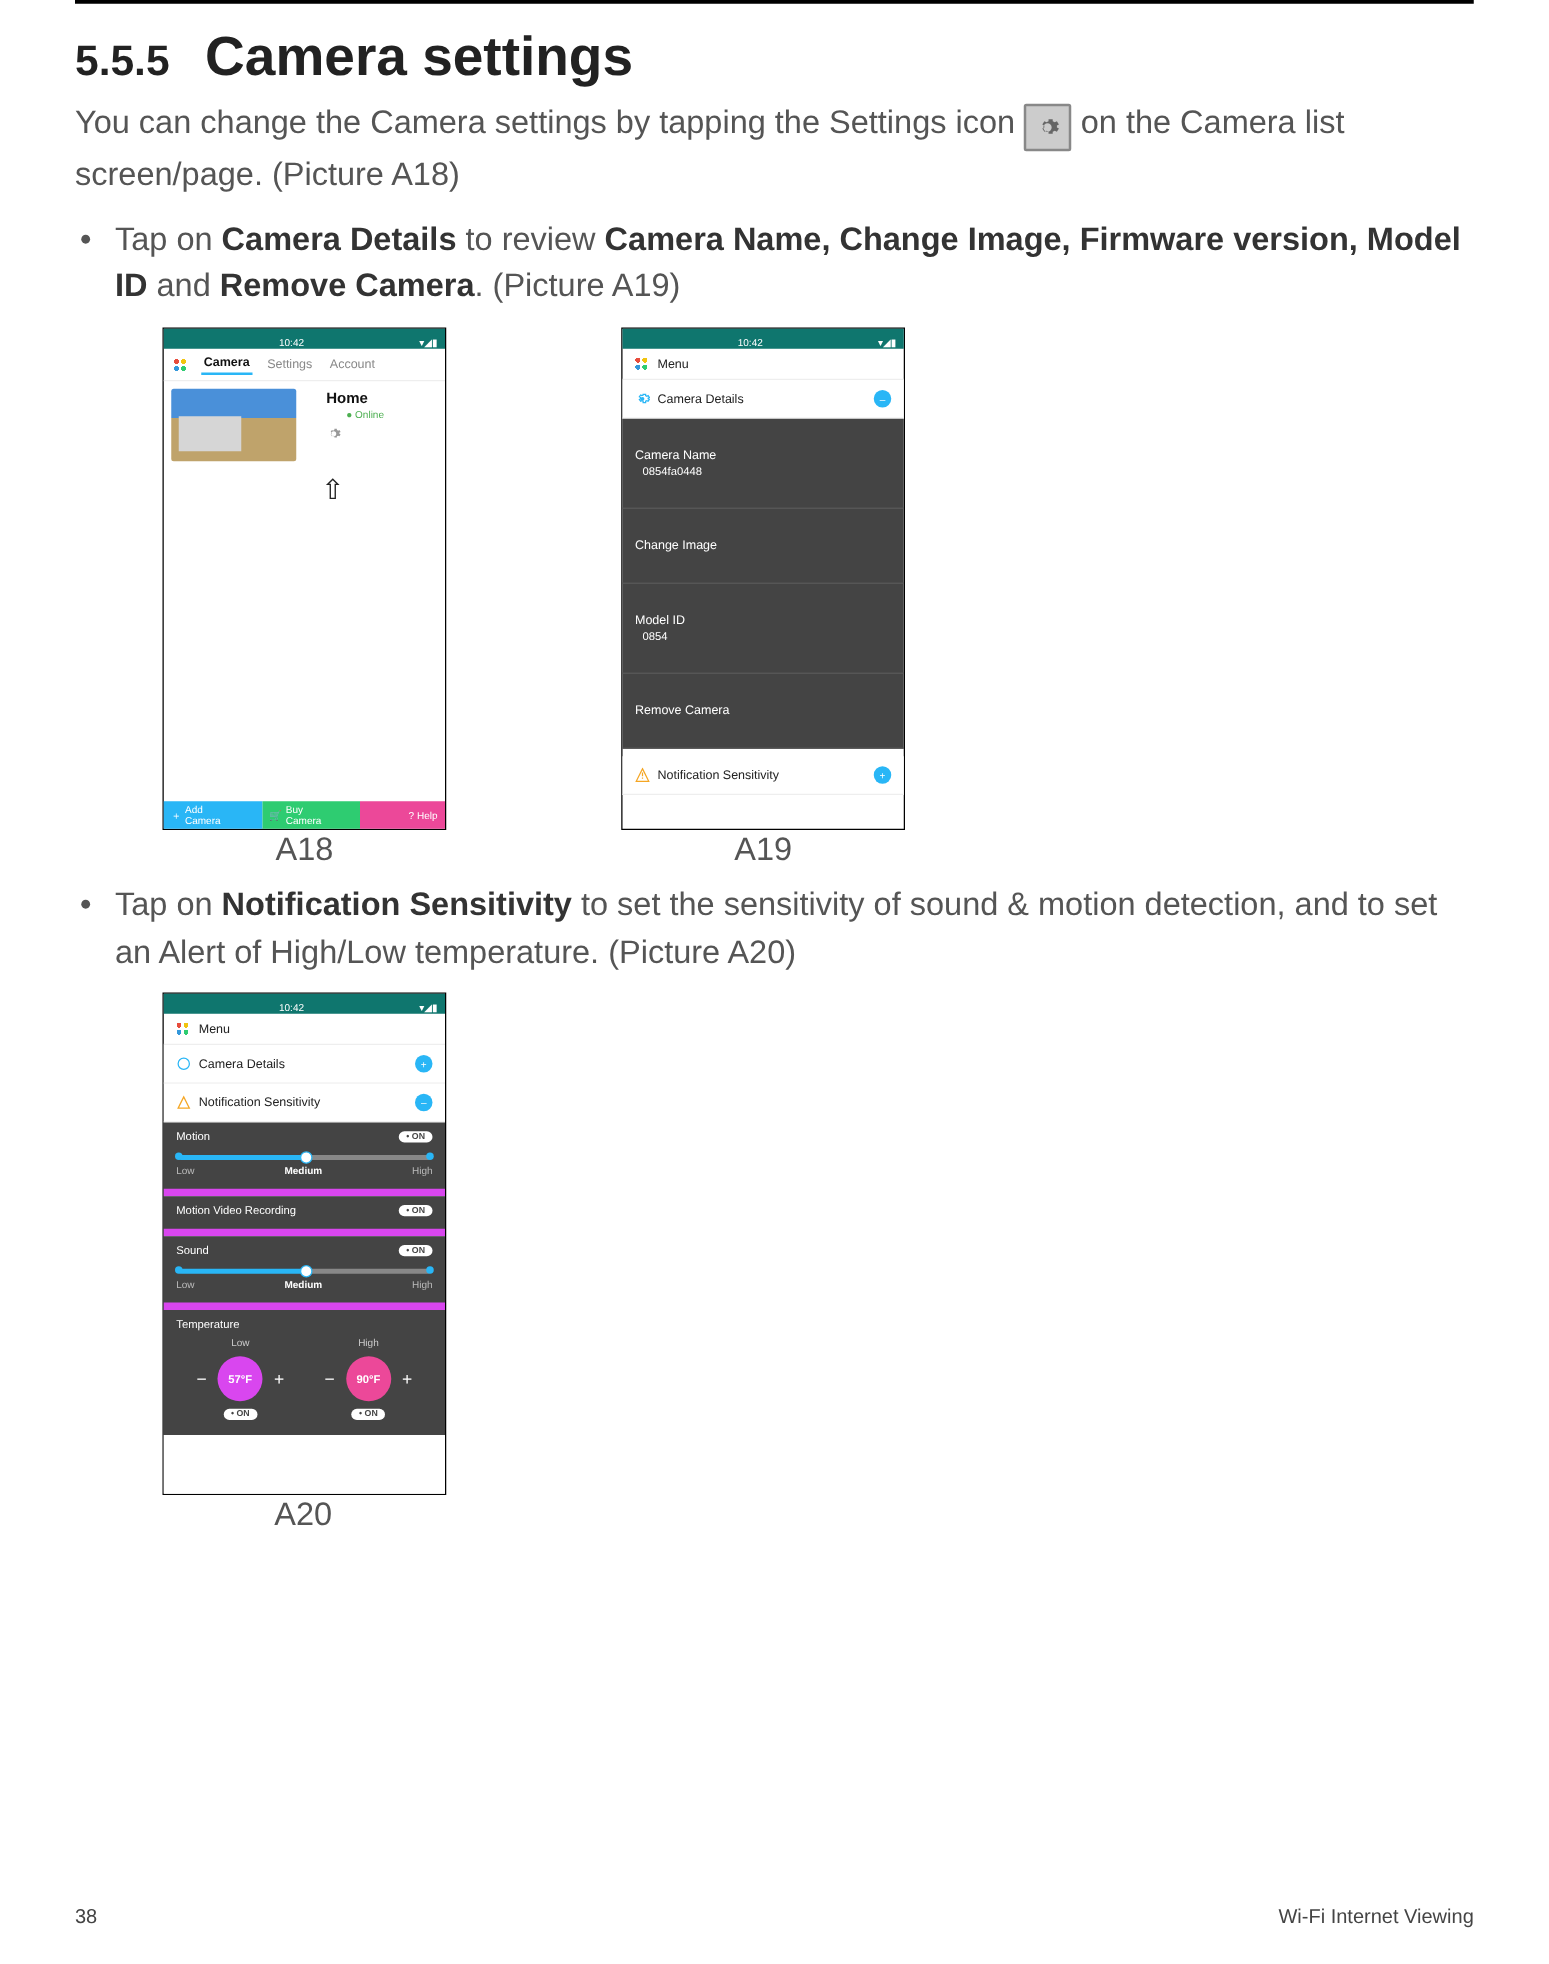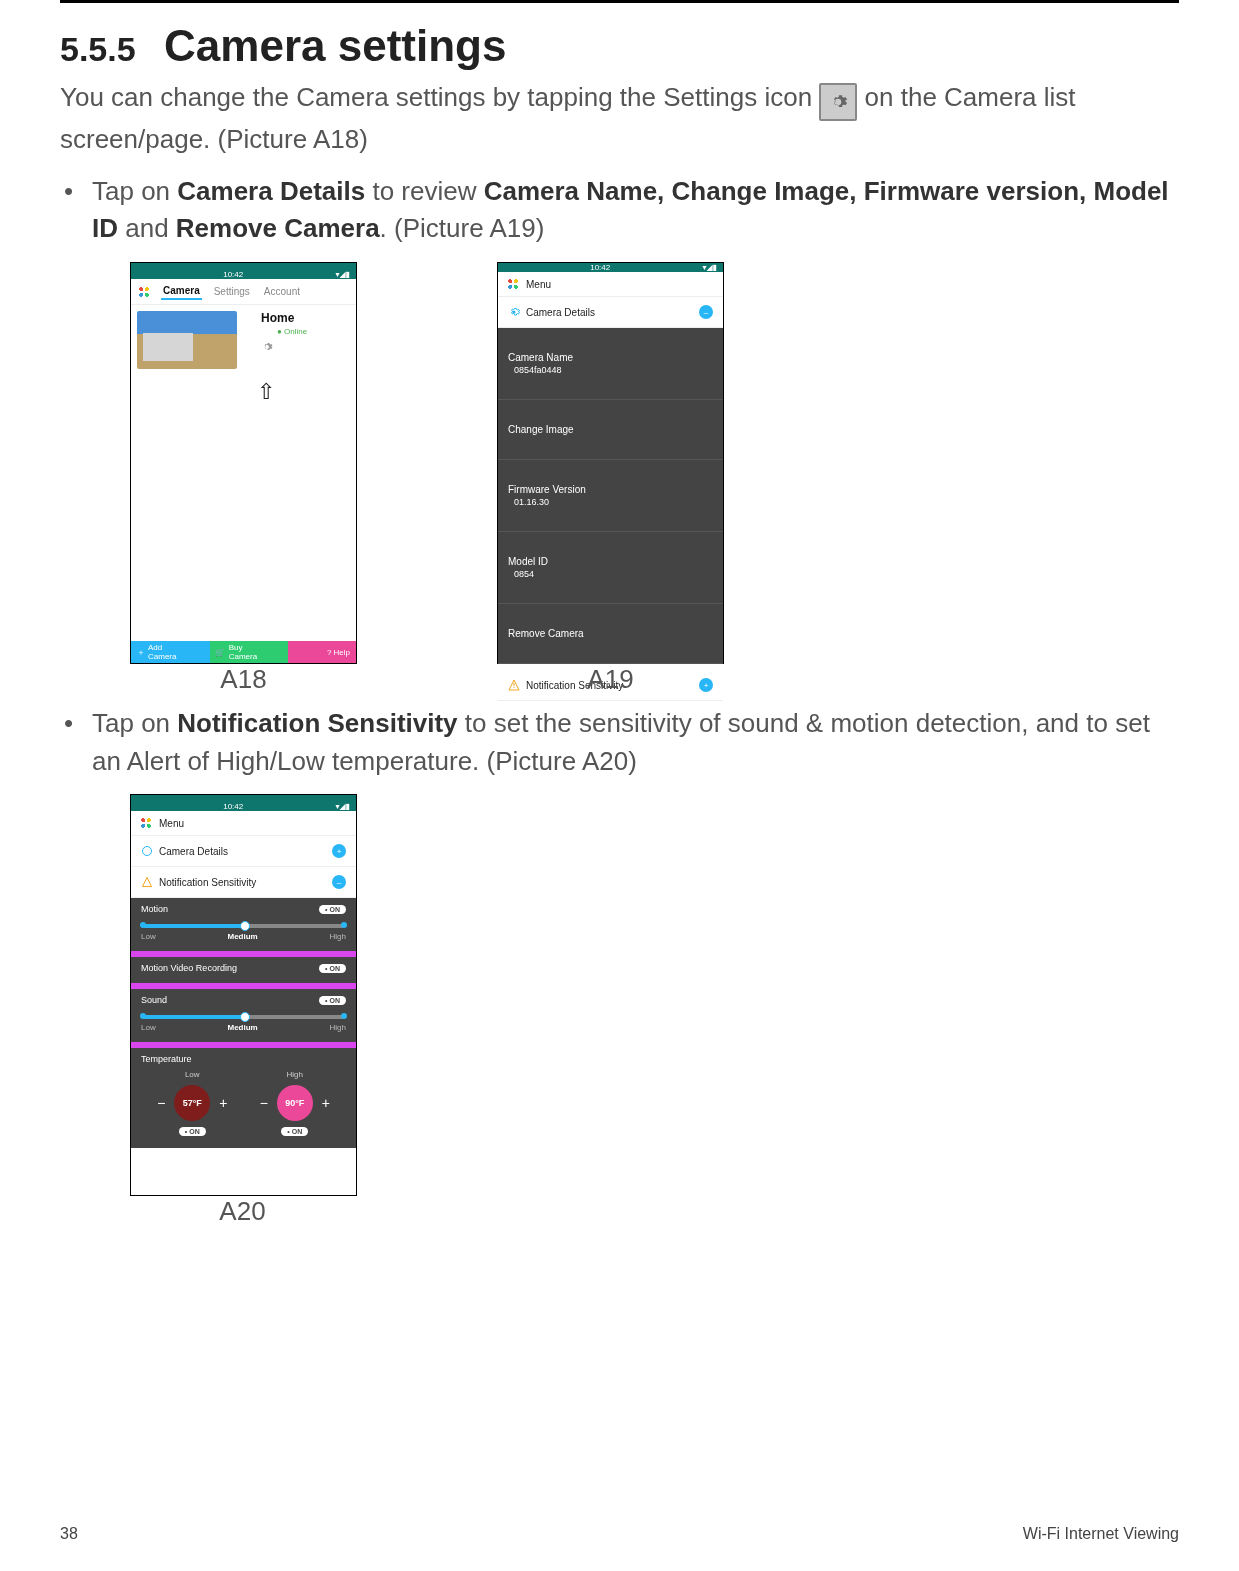--- a/index.html
+++ b/index.html
@@ -197,21 +197,21 @@
   .temp-sec { background:#444; color:#fff; padding:6px 10px 12px 10px; font-size:9px;}
   .temp-cols { display:flex; justify-content:space-around; margin-top:6px;}
   .temp-col { display:flex;flex-direction:column;align-items:center;gap:6px;font-size:8px;color:#ccc;}
   .temp-circle {
     width:36px;height:36px;border-radius:50%;
     display:flex;align-items:center;justify-content:center;
     color:#fff;font-weight:700;font-size:9px;
   }
   .temp-ctrl { display:flex;align-items:center;gap:6px;}
   .pm { width:14px;height:14px;display:flex;align-items:center;justify-content:center;color:#fff;font-size:14px;}
-  .temp-circle.low{background:#7f1d1d;}
+  .temp-circle.low{background:#d946ef;}
   .temp-circle.high{background:#ec4899;}
 
   .caption {
     text-align:center;
     font-size:26px;
     color:#555;
     margin-top:0;
   }
 
   .footer {
@@ -313,24 +313,20 @@
             <span>Camera Details</span>
           </div>
           <span class="expand-dot">–</span>
         </div>
         <div class="panel-row dark">
           <span>Camera Name</span>
           <span class="sub">0854fa0448</span>
         </div>
         <div class="panel-row dark">
           <span>Change Image</span>
-        </div>
-        <div class="panel-row dark">
-          <span>Firmware Version</span>
-          <span class="sub">01.16.30</span>
         </div>
         <div class="panel-row dark">
           <span>Model ID</span>
           <span class="sub">0854</span>
         </div>
         <div class="panel-row dark">
           <span>Remove Camera</span>
         </div>
         <div class="panel-row light" style="margin-top:6px;">
           <div class="row-left">

